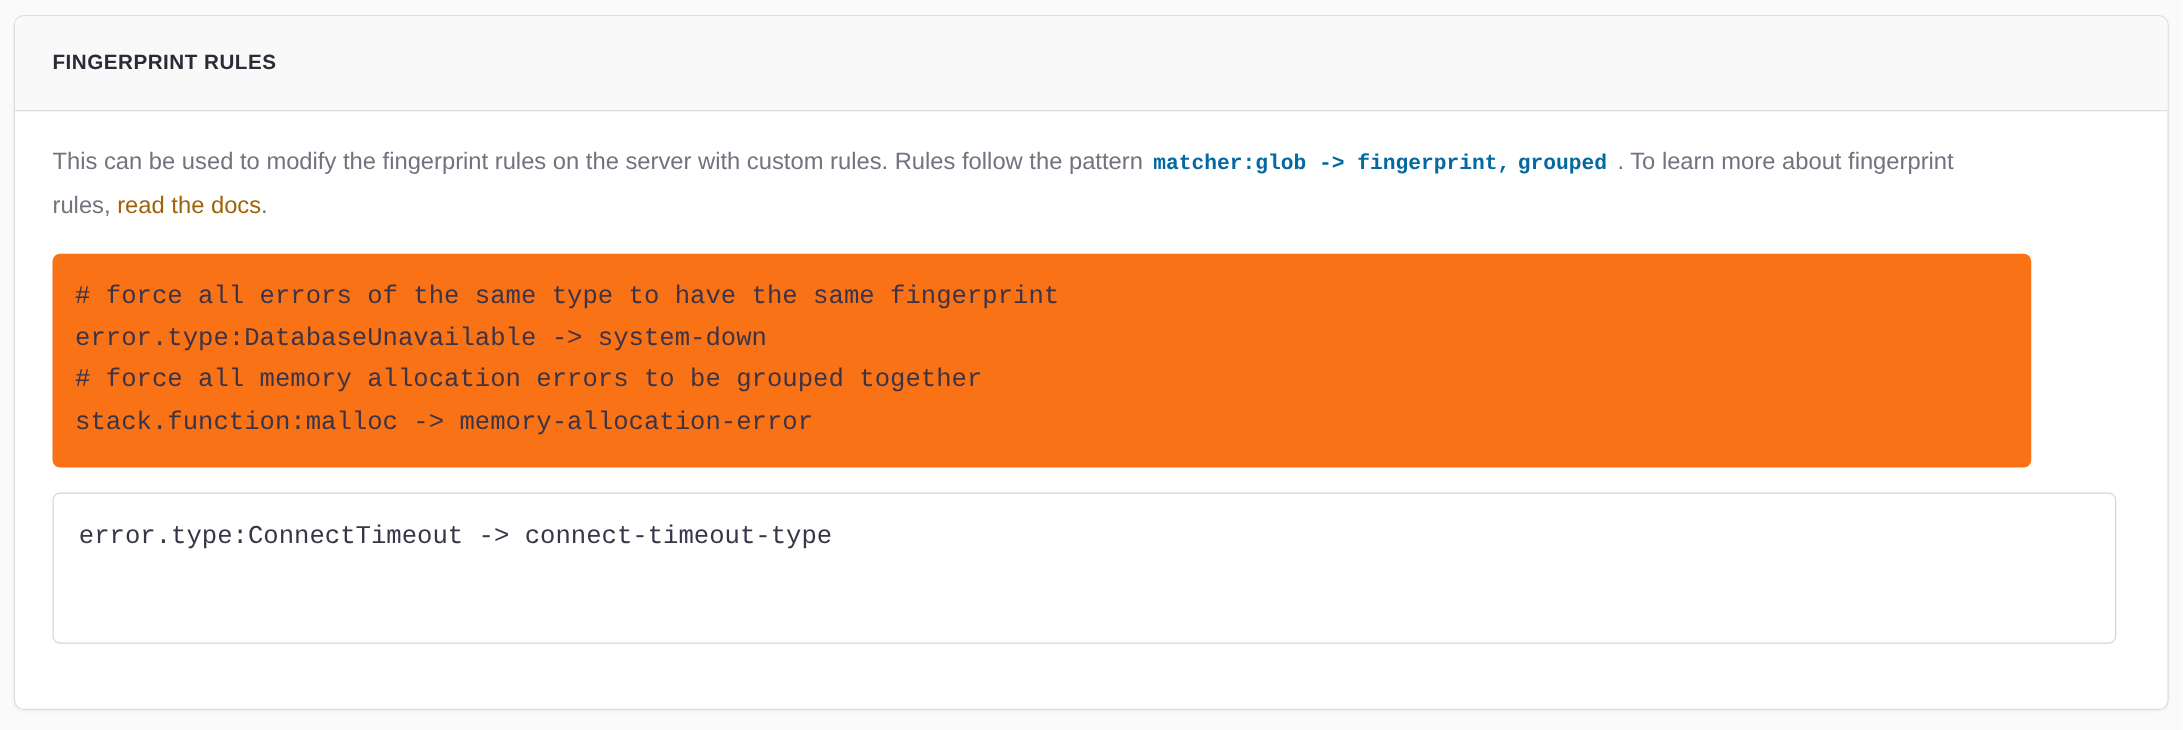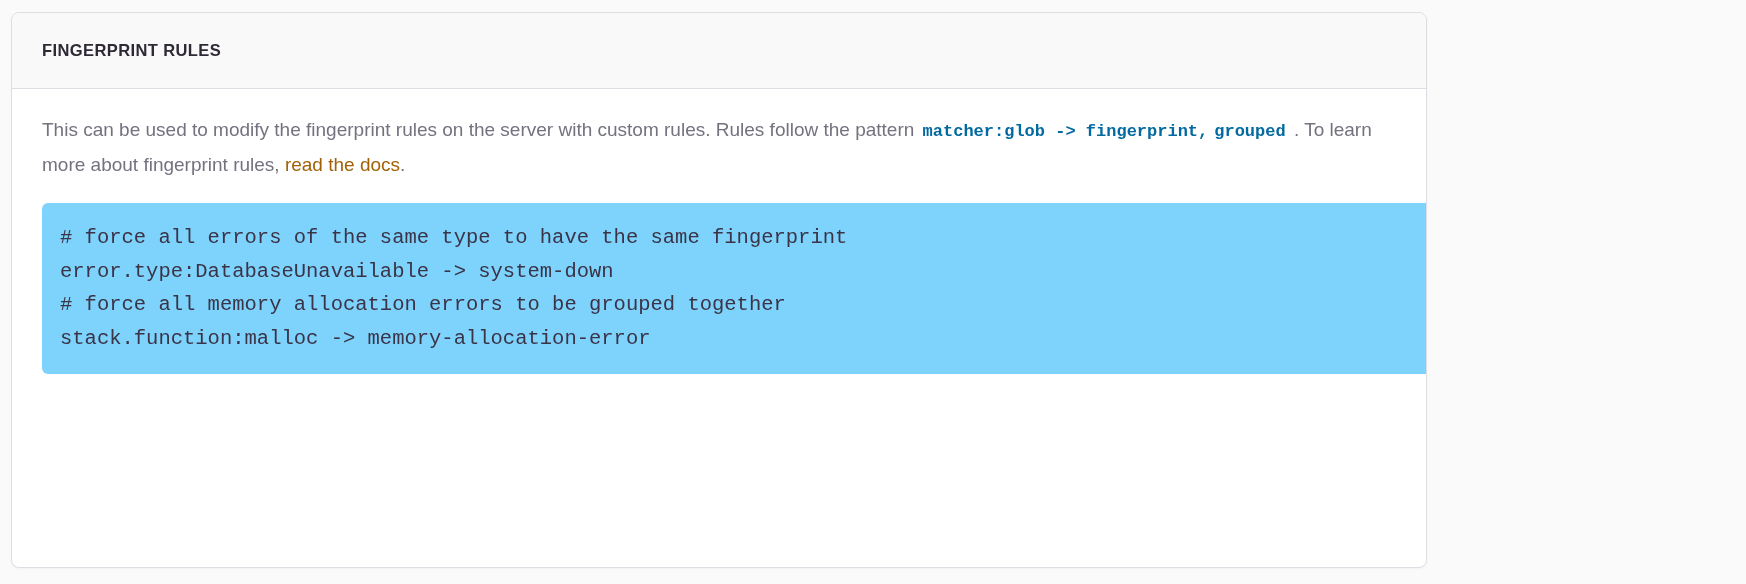--- a/index.html
+++ b/index.html
@@ -11,21 +11,21 @@
     height: 584px;
     background: #fafafb;
     font-family: "Liberation Sans", sans-serif;
     overflow: hidden;
   }
 
   .panel {
     position: absolute;
     left: 11px;
     top: 12px;
-    width: 1416px;
+    width: 1724px;
     height: 556px;
     box-sizing: border-box;
     background: #ffffff;
     border: 1px solid #dedde4;
     border-radius: 8px;
     box-shadow: 0 1px 2px rgba(43, 34, 51, 0.04);
     overflow: hidden;
   }
 
   .panel-header {
@@ -69,21 +69,21 @@
     font-weight: bold;
   }
 
   .description .doc-link {
     color: #a16207;
     text-decoration: none;
   }
 
   .code-block {
     box-sizing: border-box;
-    background: #7dd3fc;
+    background: #f97316;
     border-radius: 6px;
     padding: 18px 18px 18px 18px;
     margin: 0 0 20px 0;
     width: 1583px;
     height: 171px;
     overflow: hidden;
   }
 
   .code-block pre {
     margin: 0;
@@ -126,15 +126,16 @@
 
     <p class="description"><span>This can be used to modify the fingerprint rules on the server with custom rules. Rules follow the pattern </span><span class="code-inline">matcher:glob -&gt; fingerprint,</span><span class="code-inline">grouped</span><span> . To learn more about fingerprint rules, </span><a class="doc-link" href="#">read the docs</a><span>.</span></p>
 
     <div class="code-block">
       <pre># force all errors of the same type to have the same fingerprint
 error.type:DatabaseUnavailable -&gt; system-down
 # force all memory allocation errors to be grouped together
 stack.function:malloc -&gt; memory-allocation-error</pre>
     </div>
 
+    <textarea class="rules-textarea" spellcheck="false" placeholder="" style="">error.type:ConnectTimeout -&gt; connect-timeout-type</textarea>
 
   </div>
 </div>
 
 </body></html>

